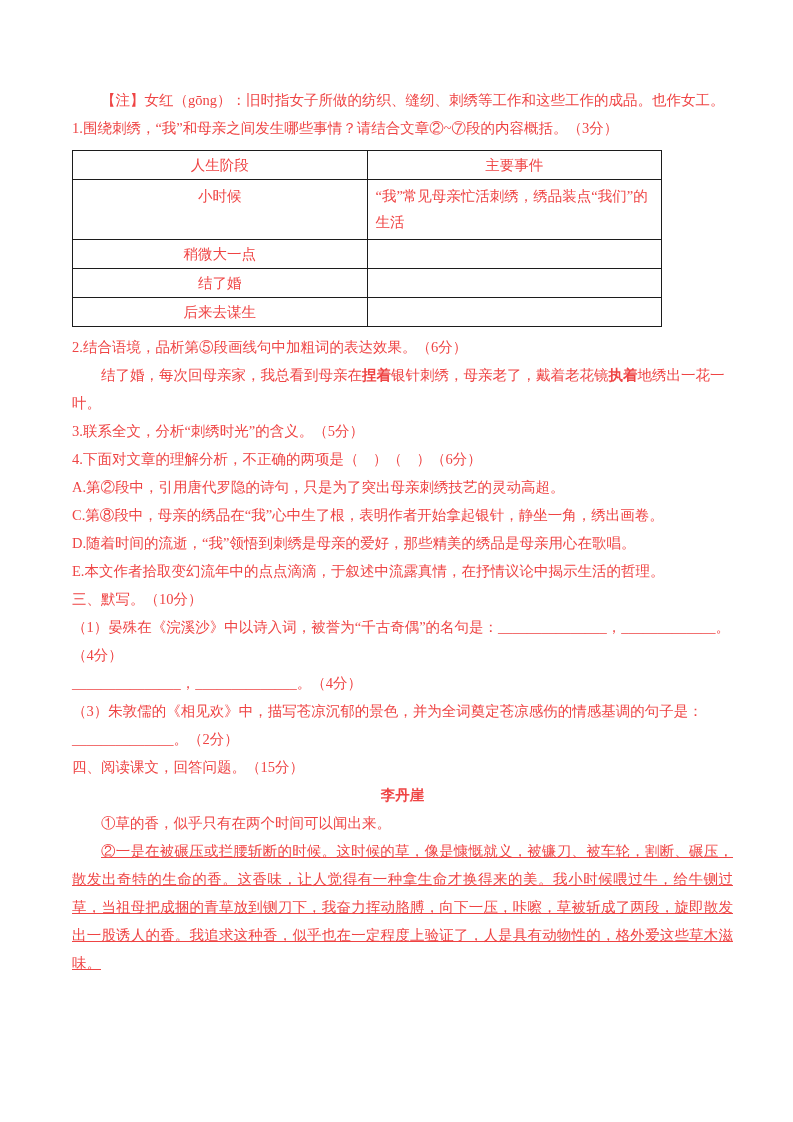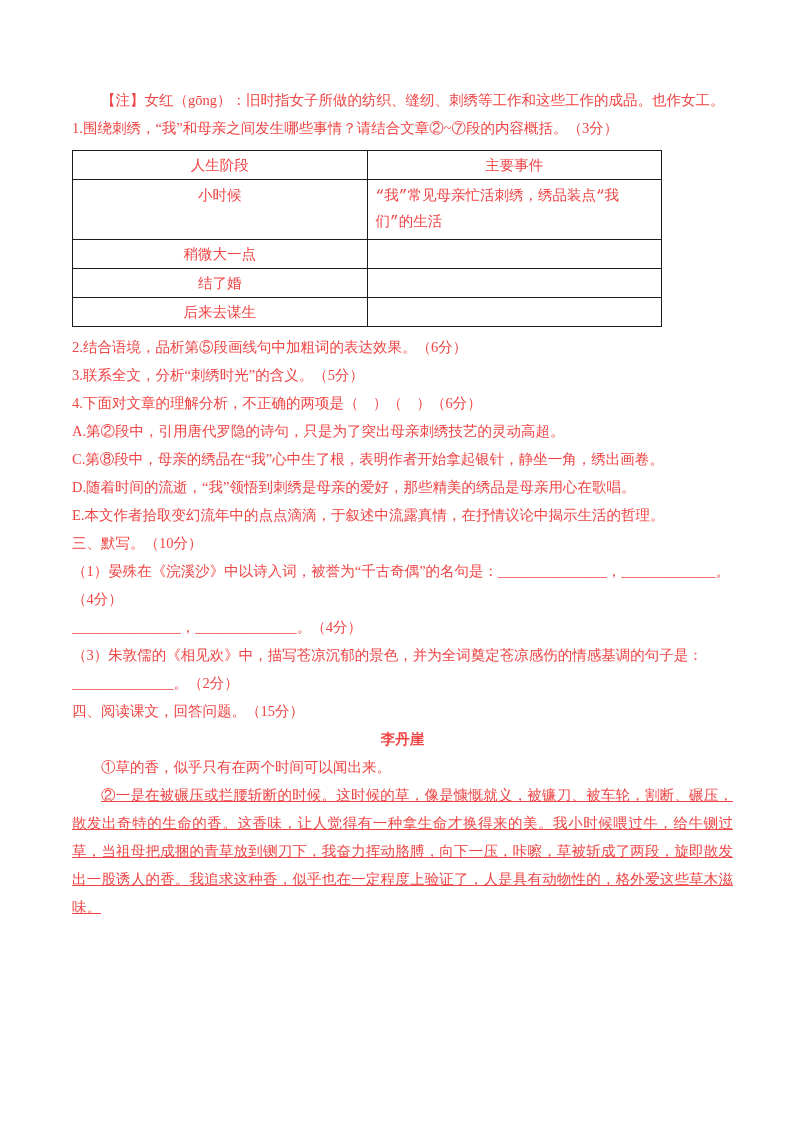--- a/index.html
+++ b/index.html
@@ -33,21 +33,21 @@
   table.stage-table td{
     border:1.5px solid #1c1c1c;
     font-weight:normal;
     padding:1px 8px;
     vertical-align:middle;
     line-height:26px;
   }
   table.stage-table th{height:24px;text-align:center;}
   td.stage-cell{text-align:center;height:25px;}
   td.event-cell{text-align:left;}
-  tr.tall td{height:55px;vertical-align:top;padding-top:3px;font-family:Liberation Mono, monospace;}
+  tr.tall td{height:55px;vertical-align:top;padding-top:3px;}
 </style>
 </head>
 <body>
 
 <div class="page">
   <div class="content">
 
     <div class="line indent">【注】女红（gōng）：旧时指女子所做的纺织、缝纫、刺绣等工作和这些工作的成品。也作女工。</div>
 
     <div class="line">1.围绕刺绣，“我”和母亲之间发生哪些事情？请结合文章②~⑦段的内容概括。（3分）</div>
@@ -74,20 +74,21 @@
         </tr>
         <tr>
           <td class="stage-cell">后来去谋生</td>
           <td class="event-cell"></td>
         </tr>
       </tbody>
     </table>
 
     <div class="line">2.结合语境，品析第⑤段画线句中加粗词的表达效果。（6分）</div>
 
+    <div class="line indent"><span>结了婚，每次回母亲家，我总看到母亲在</span><b class="kw">捏着</b><span>银针刺绣，母亲老了，戴着老花镜</span><b class="kw">执着</b><span>地绣出一花一叶。</span></div>
 
     <div class="line">3.联系全文，分析“刺绣时光”的含义。（5分）</div>
 
     <div class="line">4.下面对文章的理解分析，不正确的两项是（　）（　）（6分）</div>
 
     <div class="line">A.第②段中，引用唐代罗隐的诗句，只是为了突出母亲刺绣技艺的灵动高超。</div>
     <div class="line">C.第⑧段中，母亲的绣品在“我”心中生了根，表明作者开始拿起银针，静坐一角，绣出画卷。</div>
     <div class="line">D.随着时间的流逝，“我”领悟到刺绣是母亲的爱好，那些精美的绣品是母亲用心在歌唱。</div>
     <div class="line">E.本文作者拾取变幻流年中的点点滴滴，于叙述中流露真情，在抒情议论中揭示生活的哲理。</div>
 

